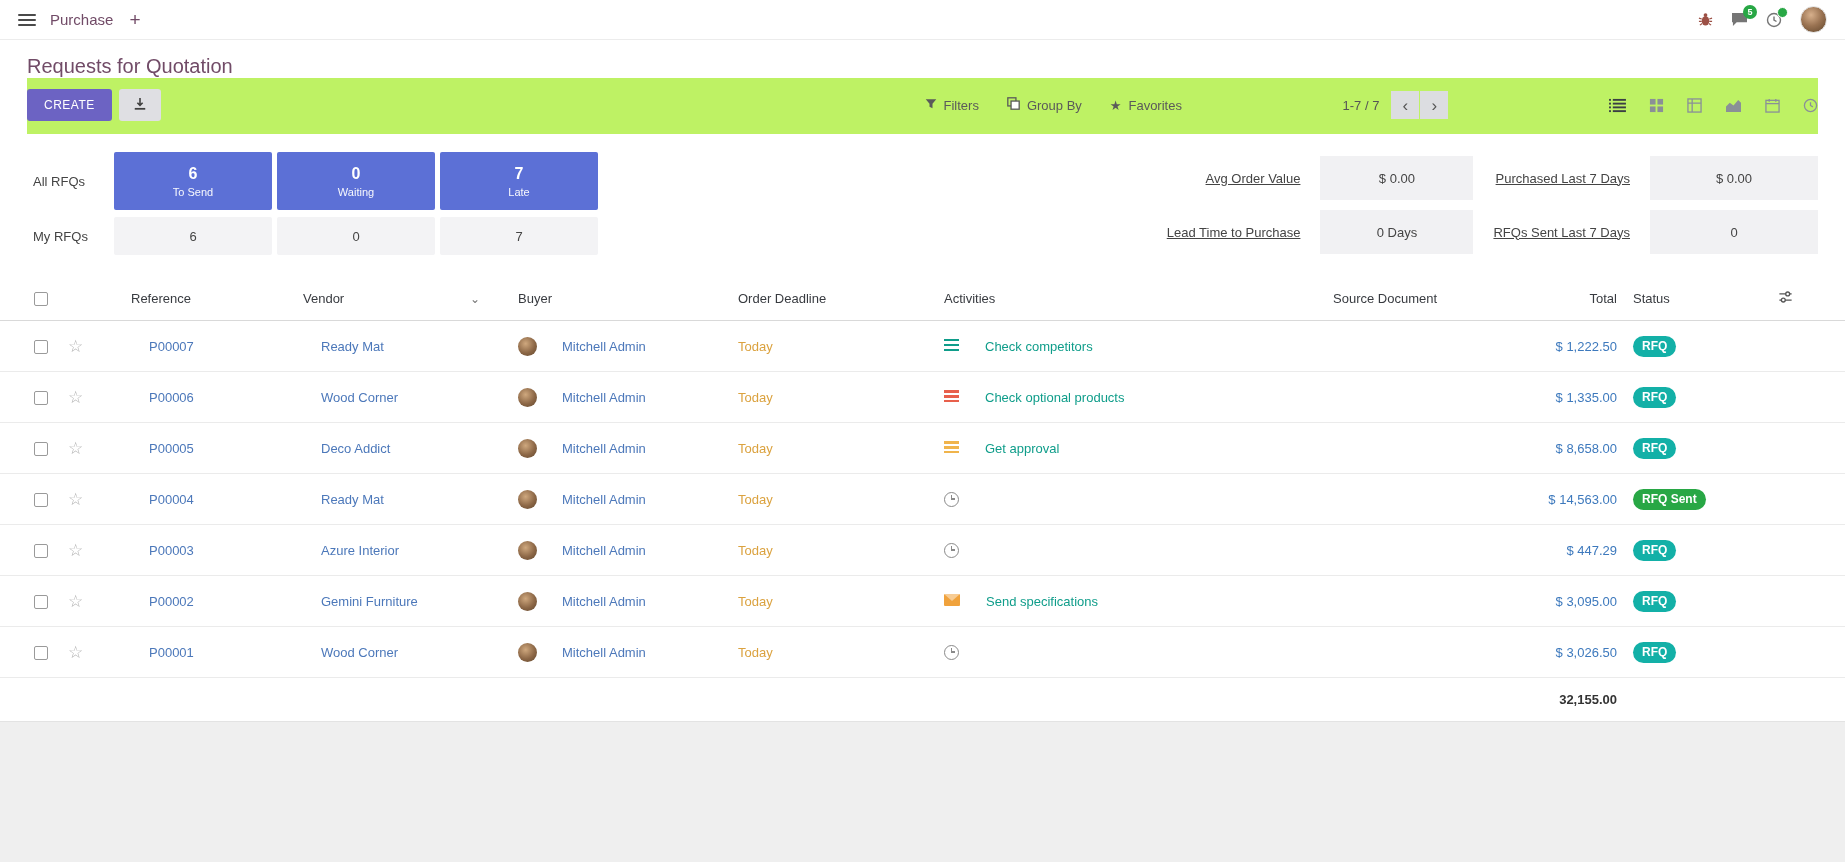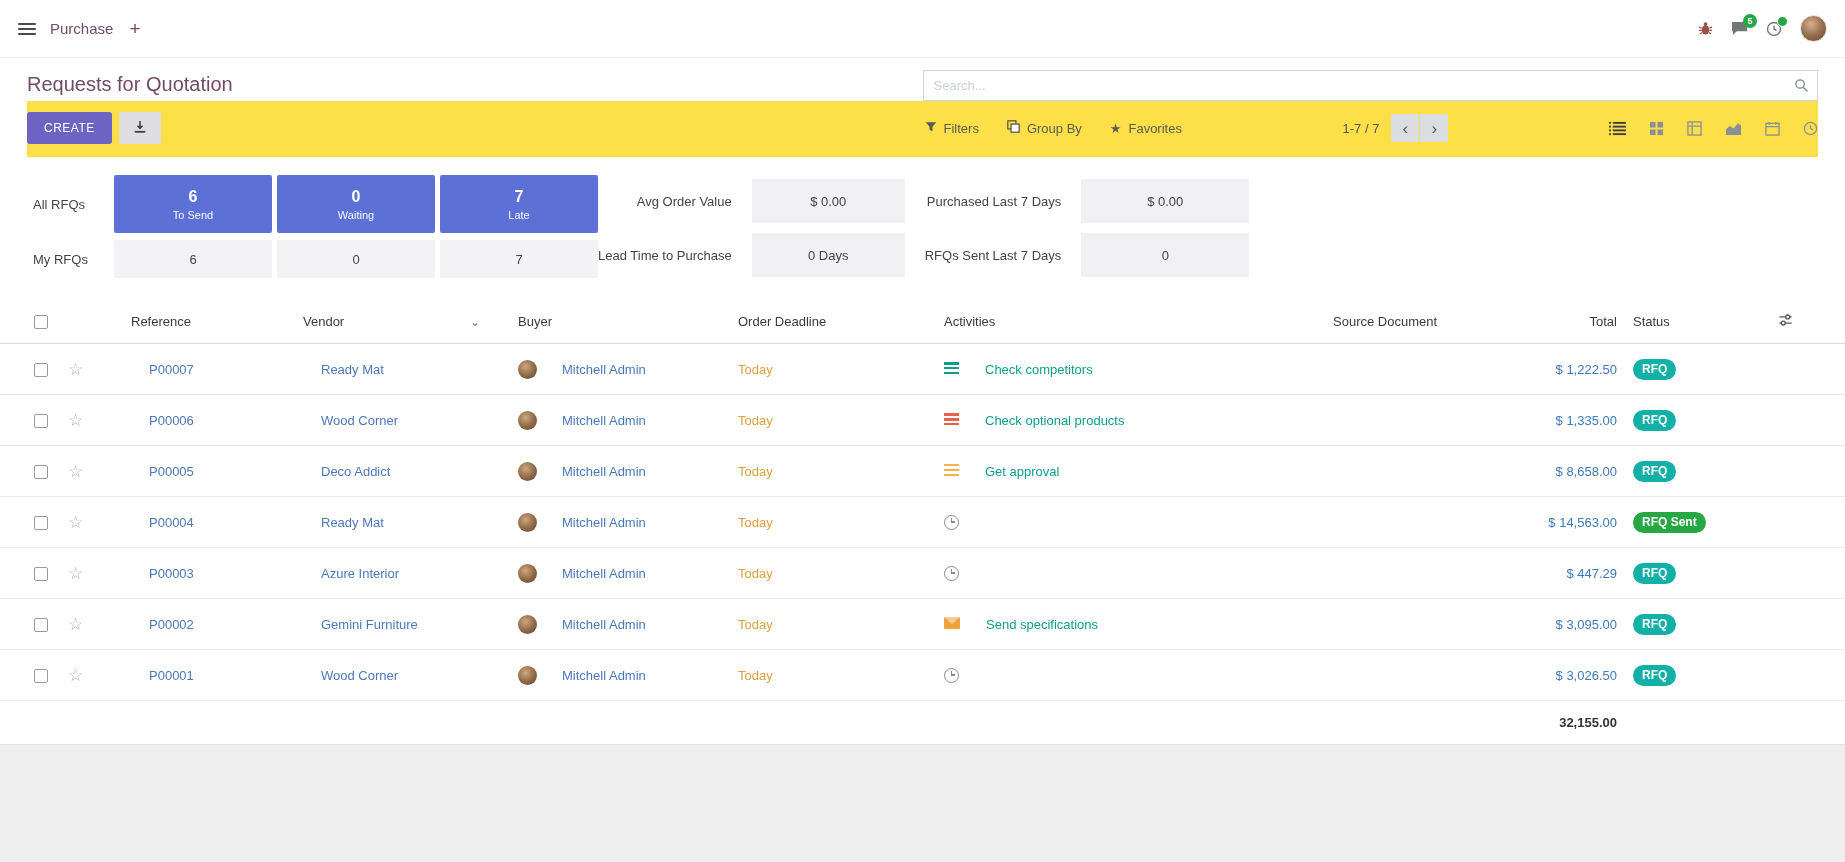--- a/index.html
+++ b/index.html
@@ -8,21 +8,21 @@
     width: 1845px; height: 862px;
     background: #efefef;
     font-family: "Liberation Sans", sans-serif;
     font-size: 13px; color: #444;
     overflow: hidden;
   }
   a { text-decoration: none; cursor: pointer; margin-left: 18px; }
 
   
   .navbar {
-    height: 58px; background: #fff; border-bottom: 1px solid #ececec;
+    height: 40px; background: #fff; border-bottom: 1px solid #ececec;
     display: flex; align-items: center; padding: 0 18px; gap: 14px;
   }
   .hamburger { width: 18px; display: flex; flex-direction: column; gap: 3px; cursor: pointer; }
   .hamburger i { height: 2px; background: #4a4a4a; border-radius: 1px; }
   .app-name { font-size: 15px; color: var(--brand, #714B67); font-weight: 500; cursor: pointer; }
   .nav-plus { font-size: 19px; color: var(--brand, #714B67); cursor: pointer; line-height: 1; margin-left: 2px; }
   .nav-right { margin-left: auto; display: flex; align-items: center; gap: 18px; }
   .sys-icon { position: relative; display: flex; color: #757575; cursor: pointer; }
   .bug-icon { color: #9c5045; }
   .badge-count {
@@ -42,21 +42,21 @@
   .cp-title { width: 50%; font-size: 20px; color: var(--brand, #714B67); padding-top: 3px; }
   .search-wrap { flex: 1; position: relative; }
   .search-input {
     width: 100%; height: 31px; border: 1px solid #ccd5e3; background: #fff;
     padding: 0 32px 0 10px; font-size: 13px; color: #333; outline: none; border-radius: 0;
     font-family: "Liberation Sans", sans-serif;
   }
   .search-input::placeholder { color: #c9d0da; }
   .search-icon { position: absolute; right: 9px; top: 8px; color: #8d97a3; display: flex; cursor: pointer; }
 
-  .cp-bottom { background: #fde047; display: flex; align-items: center; padding: 11px 0 13px; }
+  .cp-bottom { background: #bef264; display: flex; align-items: center; padding: 11px 0 13px; }
   .cp-bottom-left { width: 50%; display: flex; gap: 7px; align-items: center; }
   .btn-create {
     background: var(--create, #6c63c3); color: #fff; border: none; cursor: pointer;
     font-size: 12px; letter-spacing: .5px; padding: 9px 17px; border-radius: 3px; font-weight: 500;
     font-family: "Liberation Sans", sans-serif;
   }
   .btn-export {
     background: #dfdfe3; border: none; width: 42px; height: 32px; border-radius: 3px;
     display: flex; align-items: center; justify-content: center; color: #3f3f3f; cursor: pointer;
   }
@@ -69,41 +69,41 @@
   .pager-btns { display: flex; gap: 1px; }
   .pager-btn {
     width: 28px; height: 28px; background: #dcdde1; border: none; cursor: pointer;
     display: flex; align-items: center; justify-content: center; color: #555; font-size: 17px; line-height: 1;
   }
   .switcher { display: flex; gap: 23px; align-items: center; }
   .vs { color: #8a9097; cursor: pointer; display: flex; }
   .vs.active { color: #3b3f44; }
 
   
-  .dash { background: #fff; display: flex; justify-content: flex-start; padding: 18px 34px 8px 33px; }
+  .dash { background: #fff; display: flex; justify-content: space-between; padding: 18px 27px 8px 33px; }
   .dash-left {
     display: grid; grid-template-columns: 76px 158px 158px 158px;
     grid-template-rows: 58px 38px; column-gap: 5px; row-gap: 7px;
   }
   .dash-row-label { display: flex; align-items: center; color: #444; }
   .kpi {
     background: var(--kpi, #5c70d6); color: #fff; border-radius: 2px; cursor: pointer;
     display: flex; flex-direction: column; align-items: center; justify-content: center; gap: 3px;
   }
   .kpi-value { font-size: 16px; font-weight: 600; }
   .kpi-label { font-size: 11px; opacity: .95; }
   .kpi-my {
     background: #f3f3f5; color: #444; border-radius: 2px; cursor: pointer;
     display: flex; align-items: center; justify-content: center;
   }
   .dash-right {
     display: grid; grid-template-columns: auto 153px auto 168px;
     grid-template-rows: 52px 44px; column-gap: 20px; row-gap: 6px; align-items: center;
   }
-  .stat-label { justify-self: end; color: #444; }
+  .stat-label { justify-self: end; color: #444; text-decoration: underline; }
   .stat-value {
     background: #f1f1f3; height: 44px; width: 100%; cursor: pointer;
     display: flex; align-items: center; justify-content: center; color: #444;
   }
 
   
   .table-wrap { background: #fff; padding-top: 14px; }
   table.rfq { width: 100%; border-collapse: collapse; table-layout: fixed; }
   th {
     text-align: left; font-weight: 500; color: #383b40; font-size: 13px;
@@ -183,29 +183,20 @@
         </svg>
       <span class="badge-dot"></span>
     </span>
     <span class="avatar"></span>
   </span>
 </header>
 
 <div class="cp">
   <div class="cp-top">
     <div class="cp-title">Requests for Quotation</div>
-    <div class="search-wrap">
-      <input class="search-input" type="text" placeholder="Search..." style="">
-      <span class="search-icon">
-        <svg width="15" height="15" viewBox="0 0 16 16" fill="none" stroke="currentColor" stroke-width="1.6">
-            <circle cx="6.5" cy="6.5" r="4.5"></circle>
-            <path d="M10 10l4.5 4.5"></path>
-          </svg>
-      </span>
-    </div>
   </div>
   <div class="cp-bottom">
     <div class="cp-bottom-left">
       <button class="btn-create">CREATE</button>
       <button class="btn-export">
         <span>
           <svg width="14" height="14" viewBox="0 0 16 16">
               <path d="M8 1v8M5 6.5l3 3 3-3" stroke="currentColor" stroke-width="1.8" fill="none"></path>
               <path d="M2 12.5h12v2H2z" fill="currentColor"></path>
             </svg>

